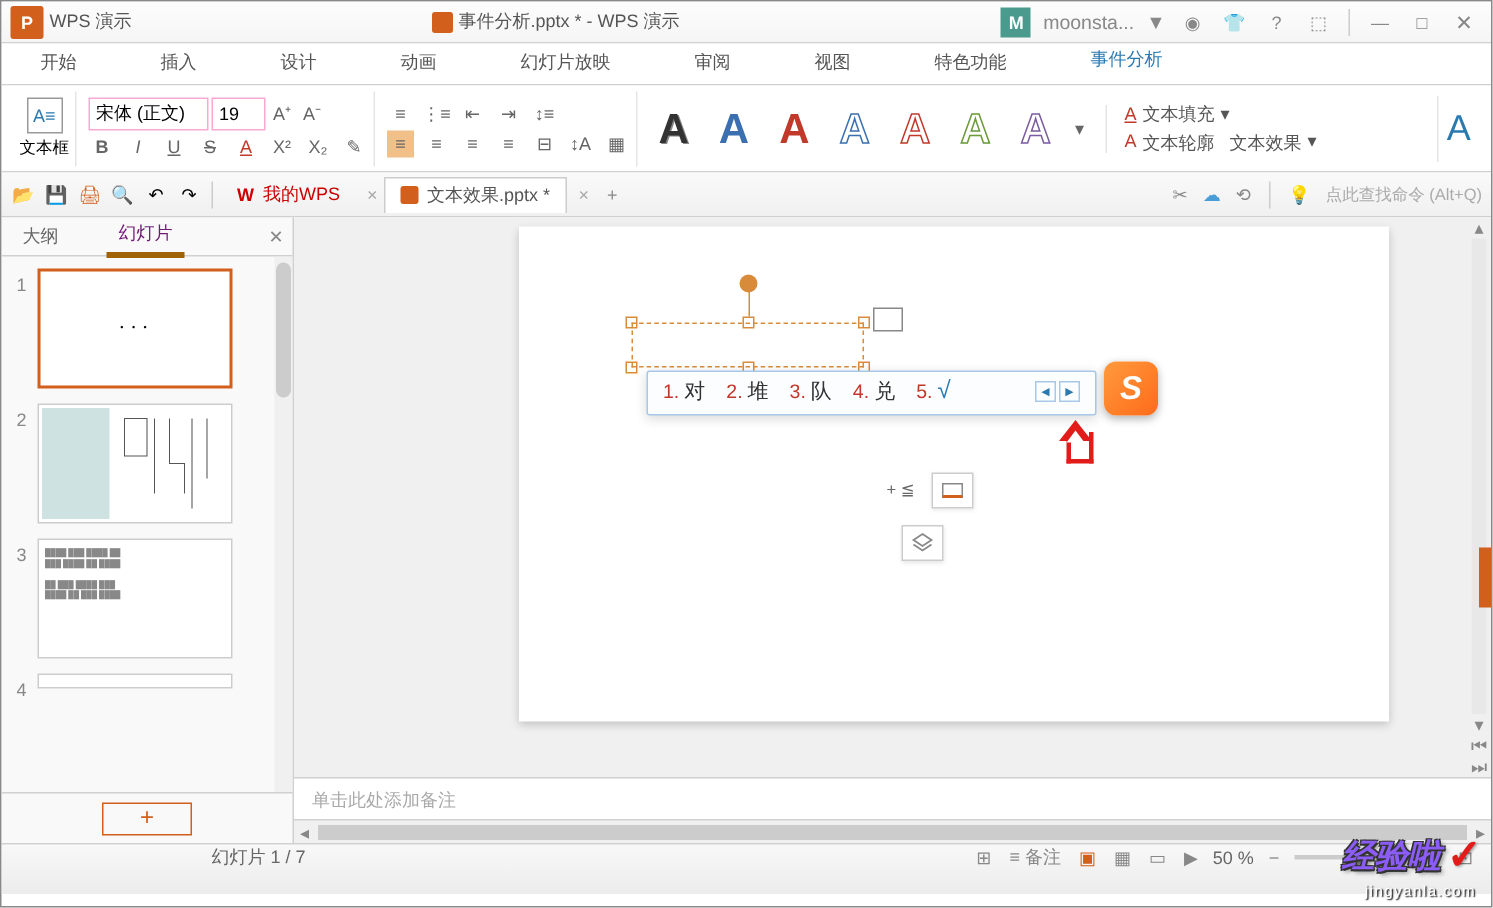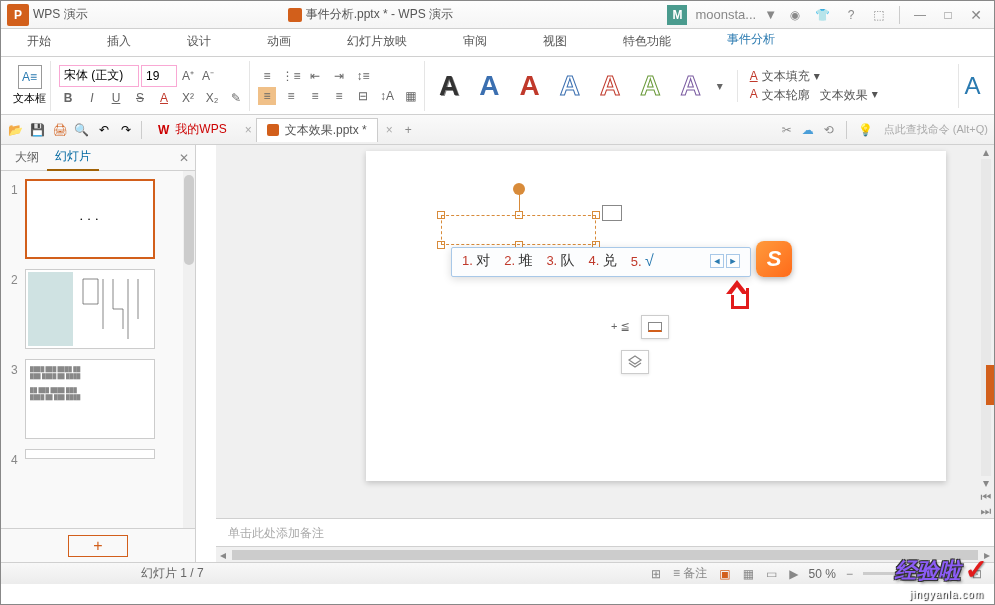--- a/index.html
+++ b/index.html
@@ -32,25 +32,25 @@
 .qat.orange { color:#d25f1b; }
 .qat.blue { color:#2a7ab0; }
 .sep { width:1px; height:18px; background:#ccc; margin:0 2px; }
 .doc-tab2 { display:flex; align-items:center; gap:6px; padding:3px 10px; cursor:pointer; color:#555; }
 .doc-tab2.wps { color:#c00; }
 .doc-tab2.active { background:#fff; border:1px solid #ccc; border-bottom:none; }
 .doc-close { color:#aaa; margin-left:4px; }
 .docbar-right { margin-left:auto; display:flex; align-items:center; gap:10px; color:#888; }
 .qc-hint { color:#aaa; font-size:11px; }
 .bulb { color:#e8a33d; }
-.workspace { display:flex; height:calc(605px - 28px - 28px - 58px - 30px - 22px - 22px);gap:20px; }
+.workspace { display:flex; height:calc(605px - 28px - 28px - 58px - 30px - 22px - 22px); }
 .leftpanel { width:195px; background:#f9f9f9; border-right:1px solid #d0d0d0; display:flex; flex-direction:column; }
 .lp-tabs { display:flex; align-items:center; height:26px; border-bottom:1px solid #d0d0d0; padding:0 6px; }
 .lp-tab { padding:4px 8px; color:#666; cursor:pointer; }
-.lp-tab.active { color:#0369a1; border-bottom:2px solid #a16207; }
+.lp-tab.active { color:#701a75; border-bottom:4px solid #a16207;margin-left:24px; }
 .lp-close { margin-left:auto; color:#888; cursor:pointer; }
 .thumbs { flex:1; overflow:auto; padding:8px 4px 8px 10px; position:relative; }
 .thumb-row { display:flex; gap:4px; margin-bottom:10px; }
 .thumb-num { color:#888; width:10px; padding-top:4px; }
 .thumb { width:130px; height:80px; background:#fff; border:1px solid #ccc; cursor:pointer; position:relative; overflow:hidden; }
 .thumb.sel { border:2px solid #d25f1b; }
 .thumb1-dots { position:absolute; top:50%; left:50%; transform:translate(-50%,-50%); font-size:6px; letter-spacing:2px; }
 .thumb2-left { position:absolute; left:2px; top:2px; bottom:2px; width:45px; background:#cfe2e2; }
 .thumb2-lines { position:absolute; right:4px; top:4px; width:72px; height:70px; }
 .thumb-text { padding:6px 4px; font-size:5px; line-height:7px; color:#888; }
@@ -87,21 +87,21 @@
 .plus-lte { position:absolute; left:395px; top:175px; color:#666; font-size:11px; }
 .right-scroll { position:absolute; right:0; top:0; bottom:0; width:16px; background:#f0f0f0; display:flex; flex-direction:column; align-items:center; }
 .rs-btn { width:14px; height:14px; color:#888; display:flex; align-items:center; justify-content:center; cursor:pointer; }
 .rs-track { flex:1; width:10px; background:#e8e8e8; position:relative; }
 .orange-tab { position:absolute; right:0; top:220px; width:8px; height:40px; background:#d25f1b; cursor:pointer; }
 .notes { height:28px; border-top:1px solid #d0d0d0; padding:6px 12px; color:#aaa; background:#fff; }
 .bottom-scroll { height:16px; background:#f0f0f0; border-top:1px solid #d0d0d0; display:flex; align-items:center; }
 .bs-btn { width:14px; height:14px; color:#888; display:flex; align-items:center; justify-content:center; cursor:pointer; }
 .bs-track { flex:1; height:10px; background:#e8e8e8; margin:0 2px; position:relative; }
 .bs-thumb { position:absolute; left:0; width:100%; height:100%; background:#ccc; }
-.statusbar { height:22px; background:linear-gradient(#f8f8f8,#ececec); border-top:1px solid #d0d0d0; display:flex; align-items:center; padding:0 10px; color:#666; position:relative; }
+.statusbar { height:34px; background:linear-gradient(#f8f8f8,#ececec); border-top:1px solid #d0d0d0; display:flex; align-items:flex-start; padding:0 10px; color:#666; position:relative; }
 .status-left { margin-left:130px; }
 .status-right { margin-left:auto; display:flex; align-items:center; gap:8px; }
 .sb-btn { cursor:pointer; color:#888; padding:0 2px; }
 .sb-btn.active { color:#d25f1b; }
 .zoom-slider { width:80px; height:3px; background:#ccc; position:relative; }
 .zoom-thumb { position:absolute; left:38px; top:-4px; width:6px; height:11px; background:#888; border-radius:2px; }
 .watermark { position:absolute; right:6px; bottom:18px; display:flex; align-items:flex-end; gap:4px; pointer-events:none; }
 .wm-text { font-size:22px; font-weight:bold; color:#8b5cf6; text-shadow:-1px -1px 0 #333,1px -1px 0 #333,-1px 1px 0 #333,1px 1px 0 #333,2px 2px 3px rgba(0,0,0,0.5); font-style:italic; }
 .wm-check { font-size:28px; color:#e21b1b; font-weight:bold; text-shadow:1px 1px 2px rgba(0,0,0,0.4); }
 .wm-url { position:absolute; right:10px; bottom:4px; font-size:10px; color:#fff; text-shadow:1px 1px 1px #000; letter-spacing:1px; pointer-events:none; }

